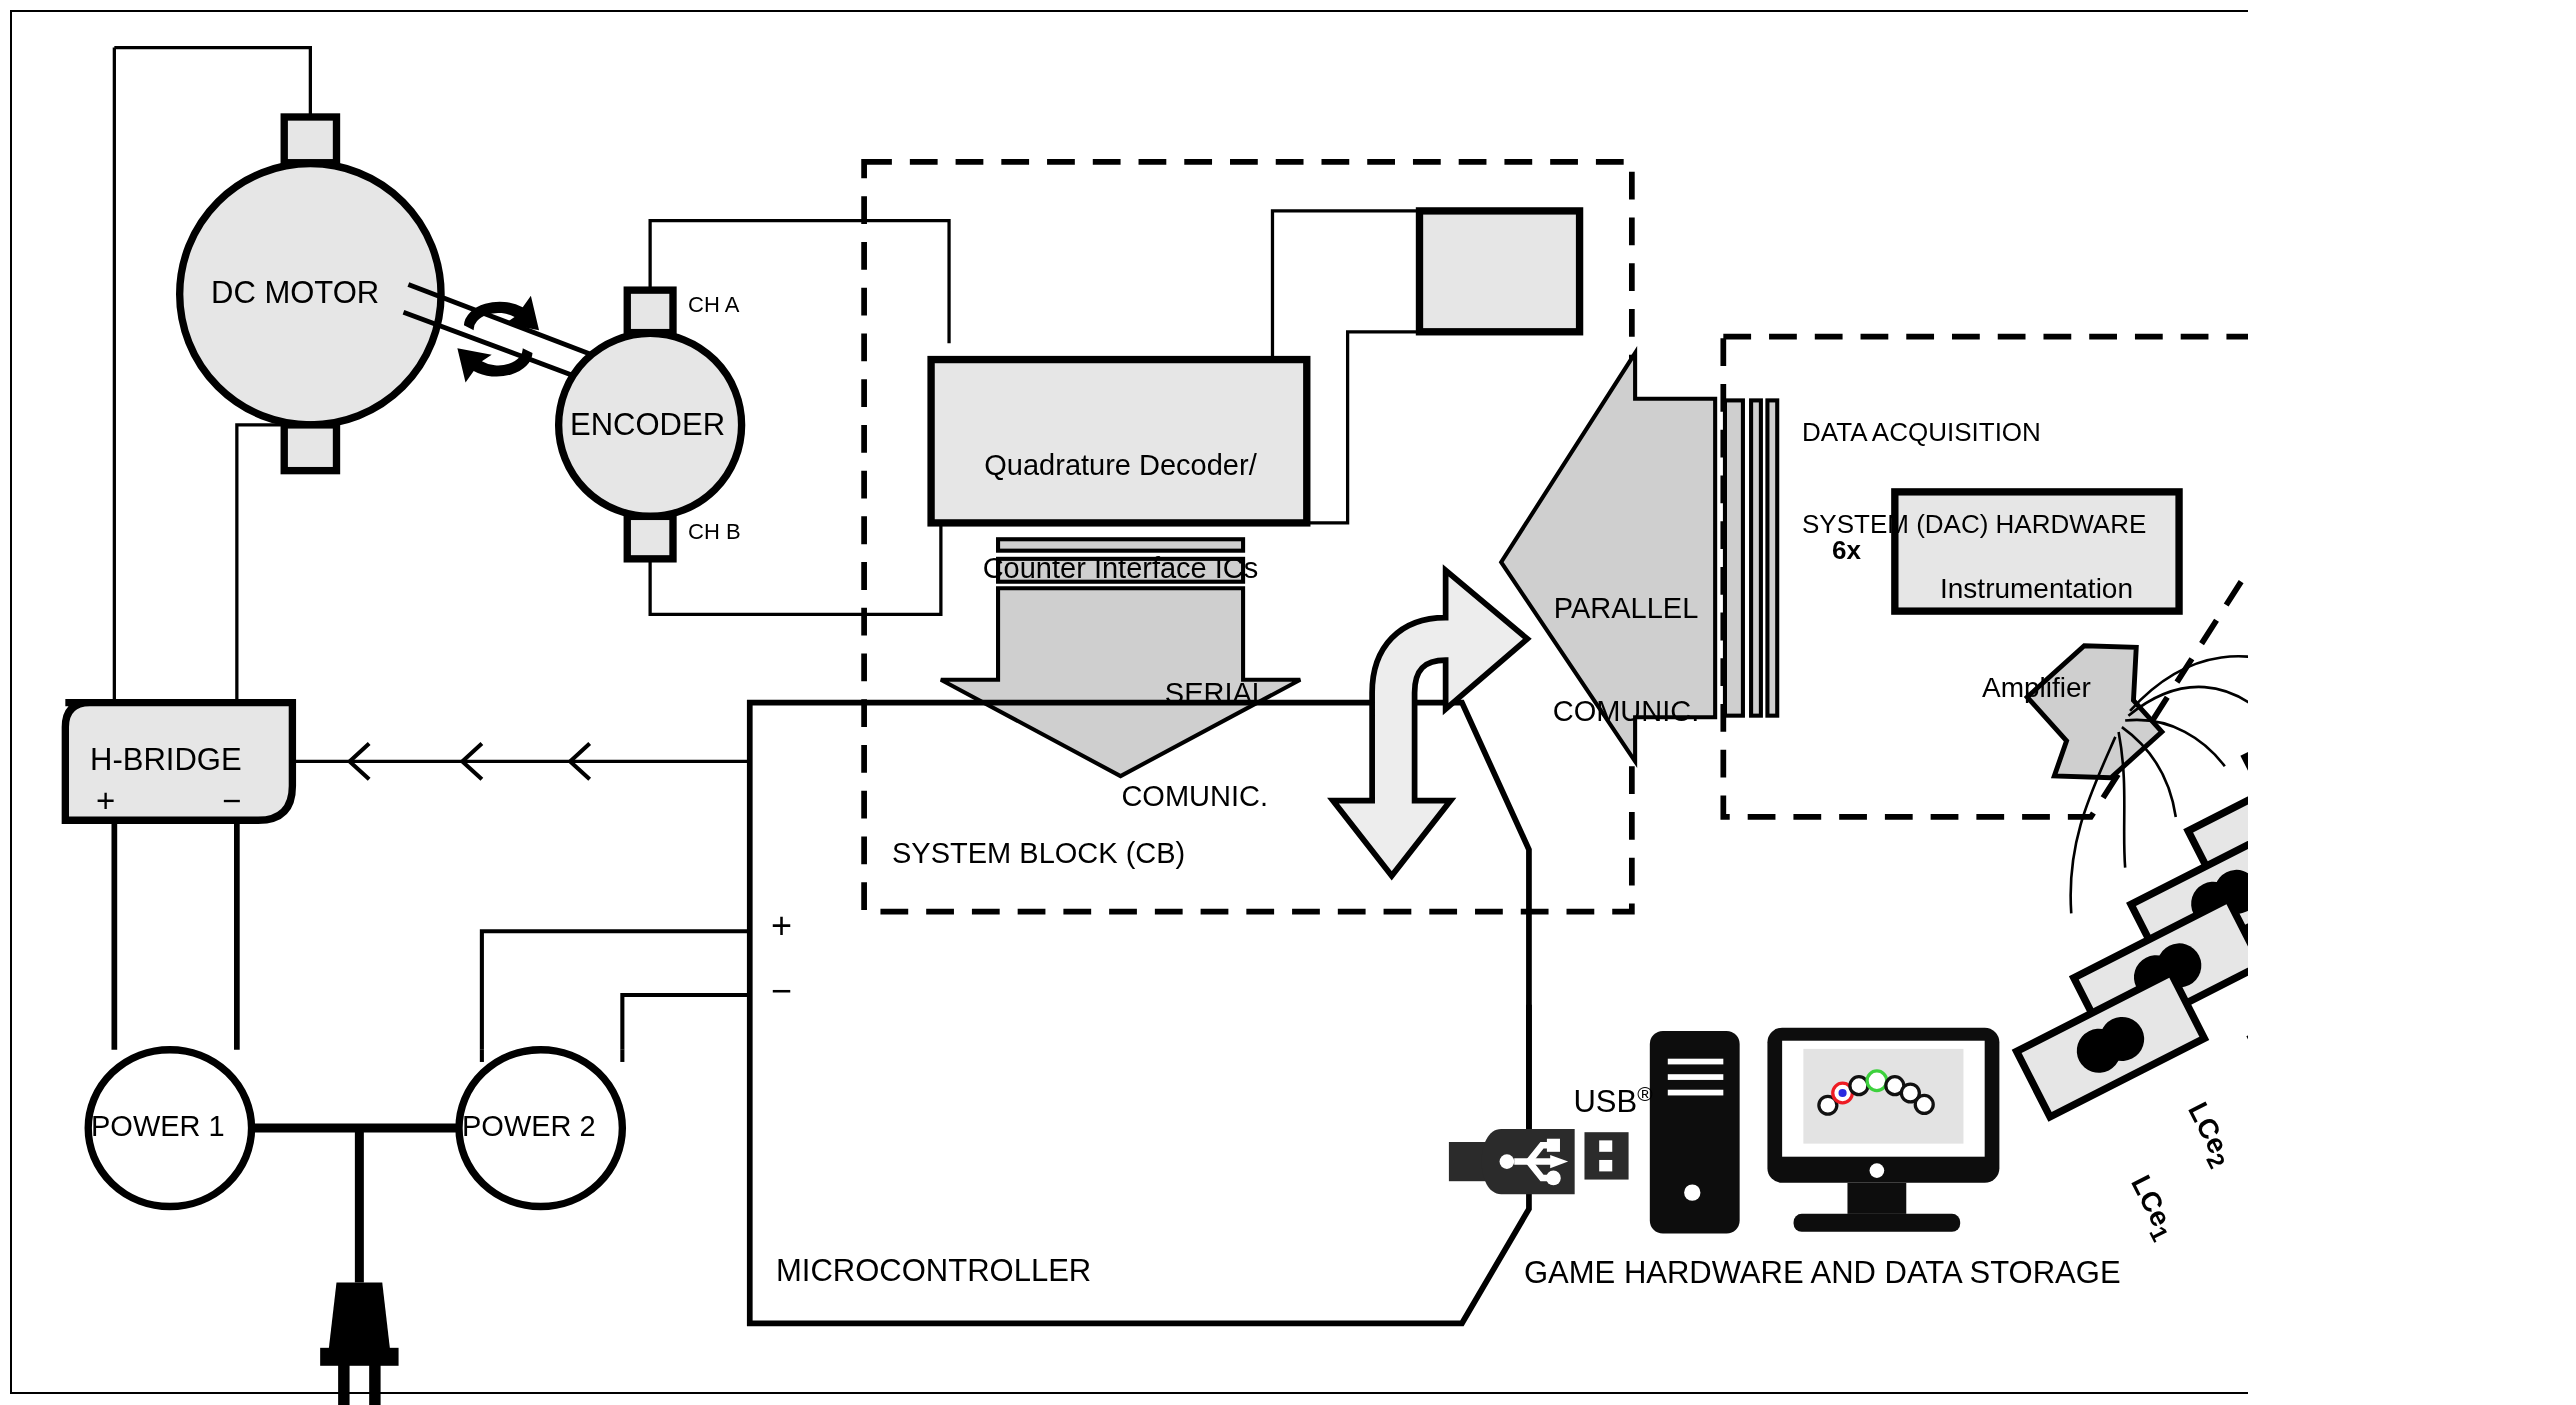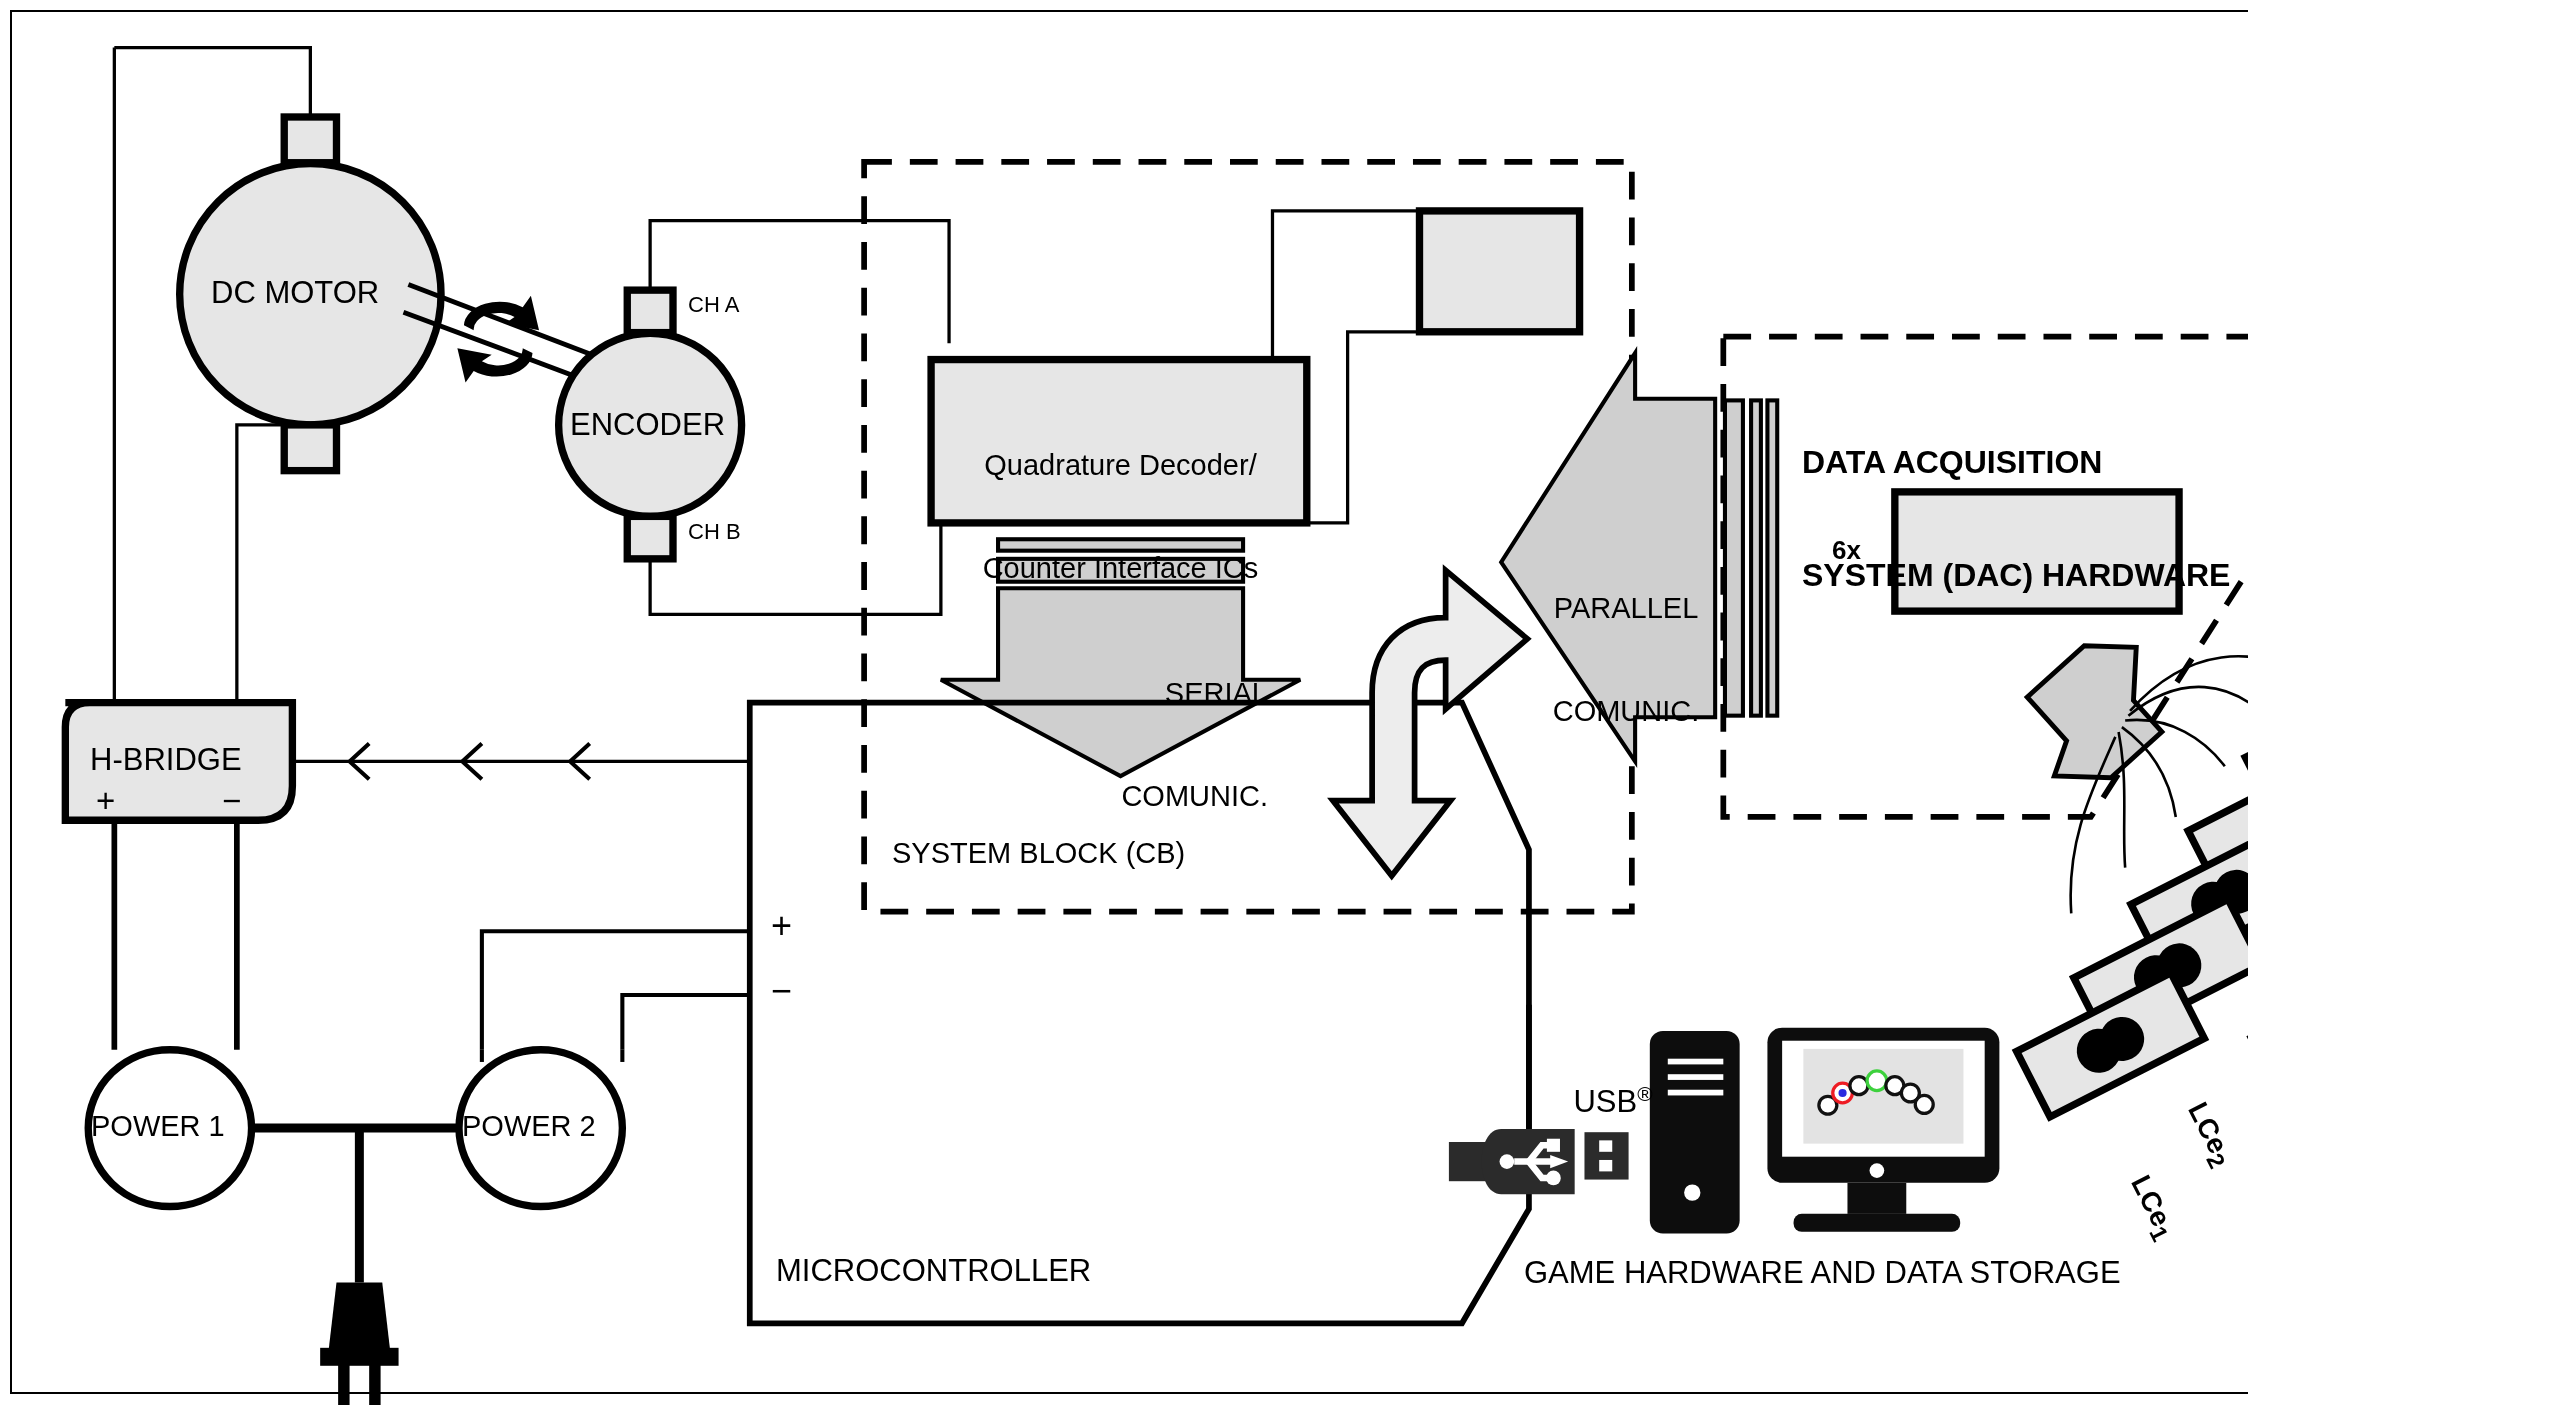--- a/index.html
+++ b/index.html
@@ -279,27 +279,31 @@
     <div>COMUNIC.</div>
   </div>
 
   <div class="lbl" style="left:1532px; top:523px; font-size:29px; width:188px; text-align:center;">
     <div>PARALLEL</div>
     <div>COMUNIC.</div>
   </div>
 
   <div class="lbl" style="left:892px; top:836px; font-size:29px;">SYSTEM BLOCK (CB)</div>
 
-  <div class="lbl" style="left:1802px; top:368px; font-size:32px;font-weight:bold;">
+  <div class="lbl" style="left:1802px; top:356px; font-size:26px;">
     <div>DATA ACQUISITION</div>
     <div>SYSTEM (DAC) HARDWARE</div>
   </div>
 
   <div class="lbl" style="left:1832px; top:535px; font-size:26px;font-weight:bold;">6x</div>
 
+  <div class="lbl" style="left:1896px; top:506px; font-size:28px; width:281px; text-align:center;">
+    <div>Instrumentation</div>
+    <div>Amplifier</div>
+  </div>
 
   <div class="lbl" style="left:2455px; top:760px; font-size:28px; font-weight:bold; transform:rotate(63deg); transform-origin:left top;">
     <span>LCd</span><sub>1</sub>
   </div>
   <div class="lbl" style="left:2398px; top:833px; font-size:28px; font-weight:bold; transform:rotate(63deg); transform-origin:left top;">
     <span>LCd</span><sub>2</sub>
   </div>
   <div class="lbl" style="left:2341px; top:907px; font-size:28px; font-weight:bold; transform:rotate(63deg); transform-origin:left top;">
     <span>LCd</span><sub>3</sub>
   </div>

